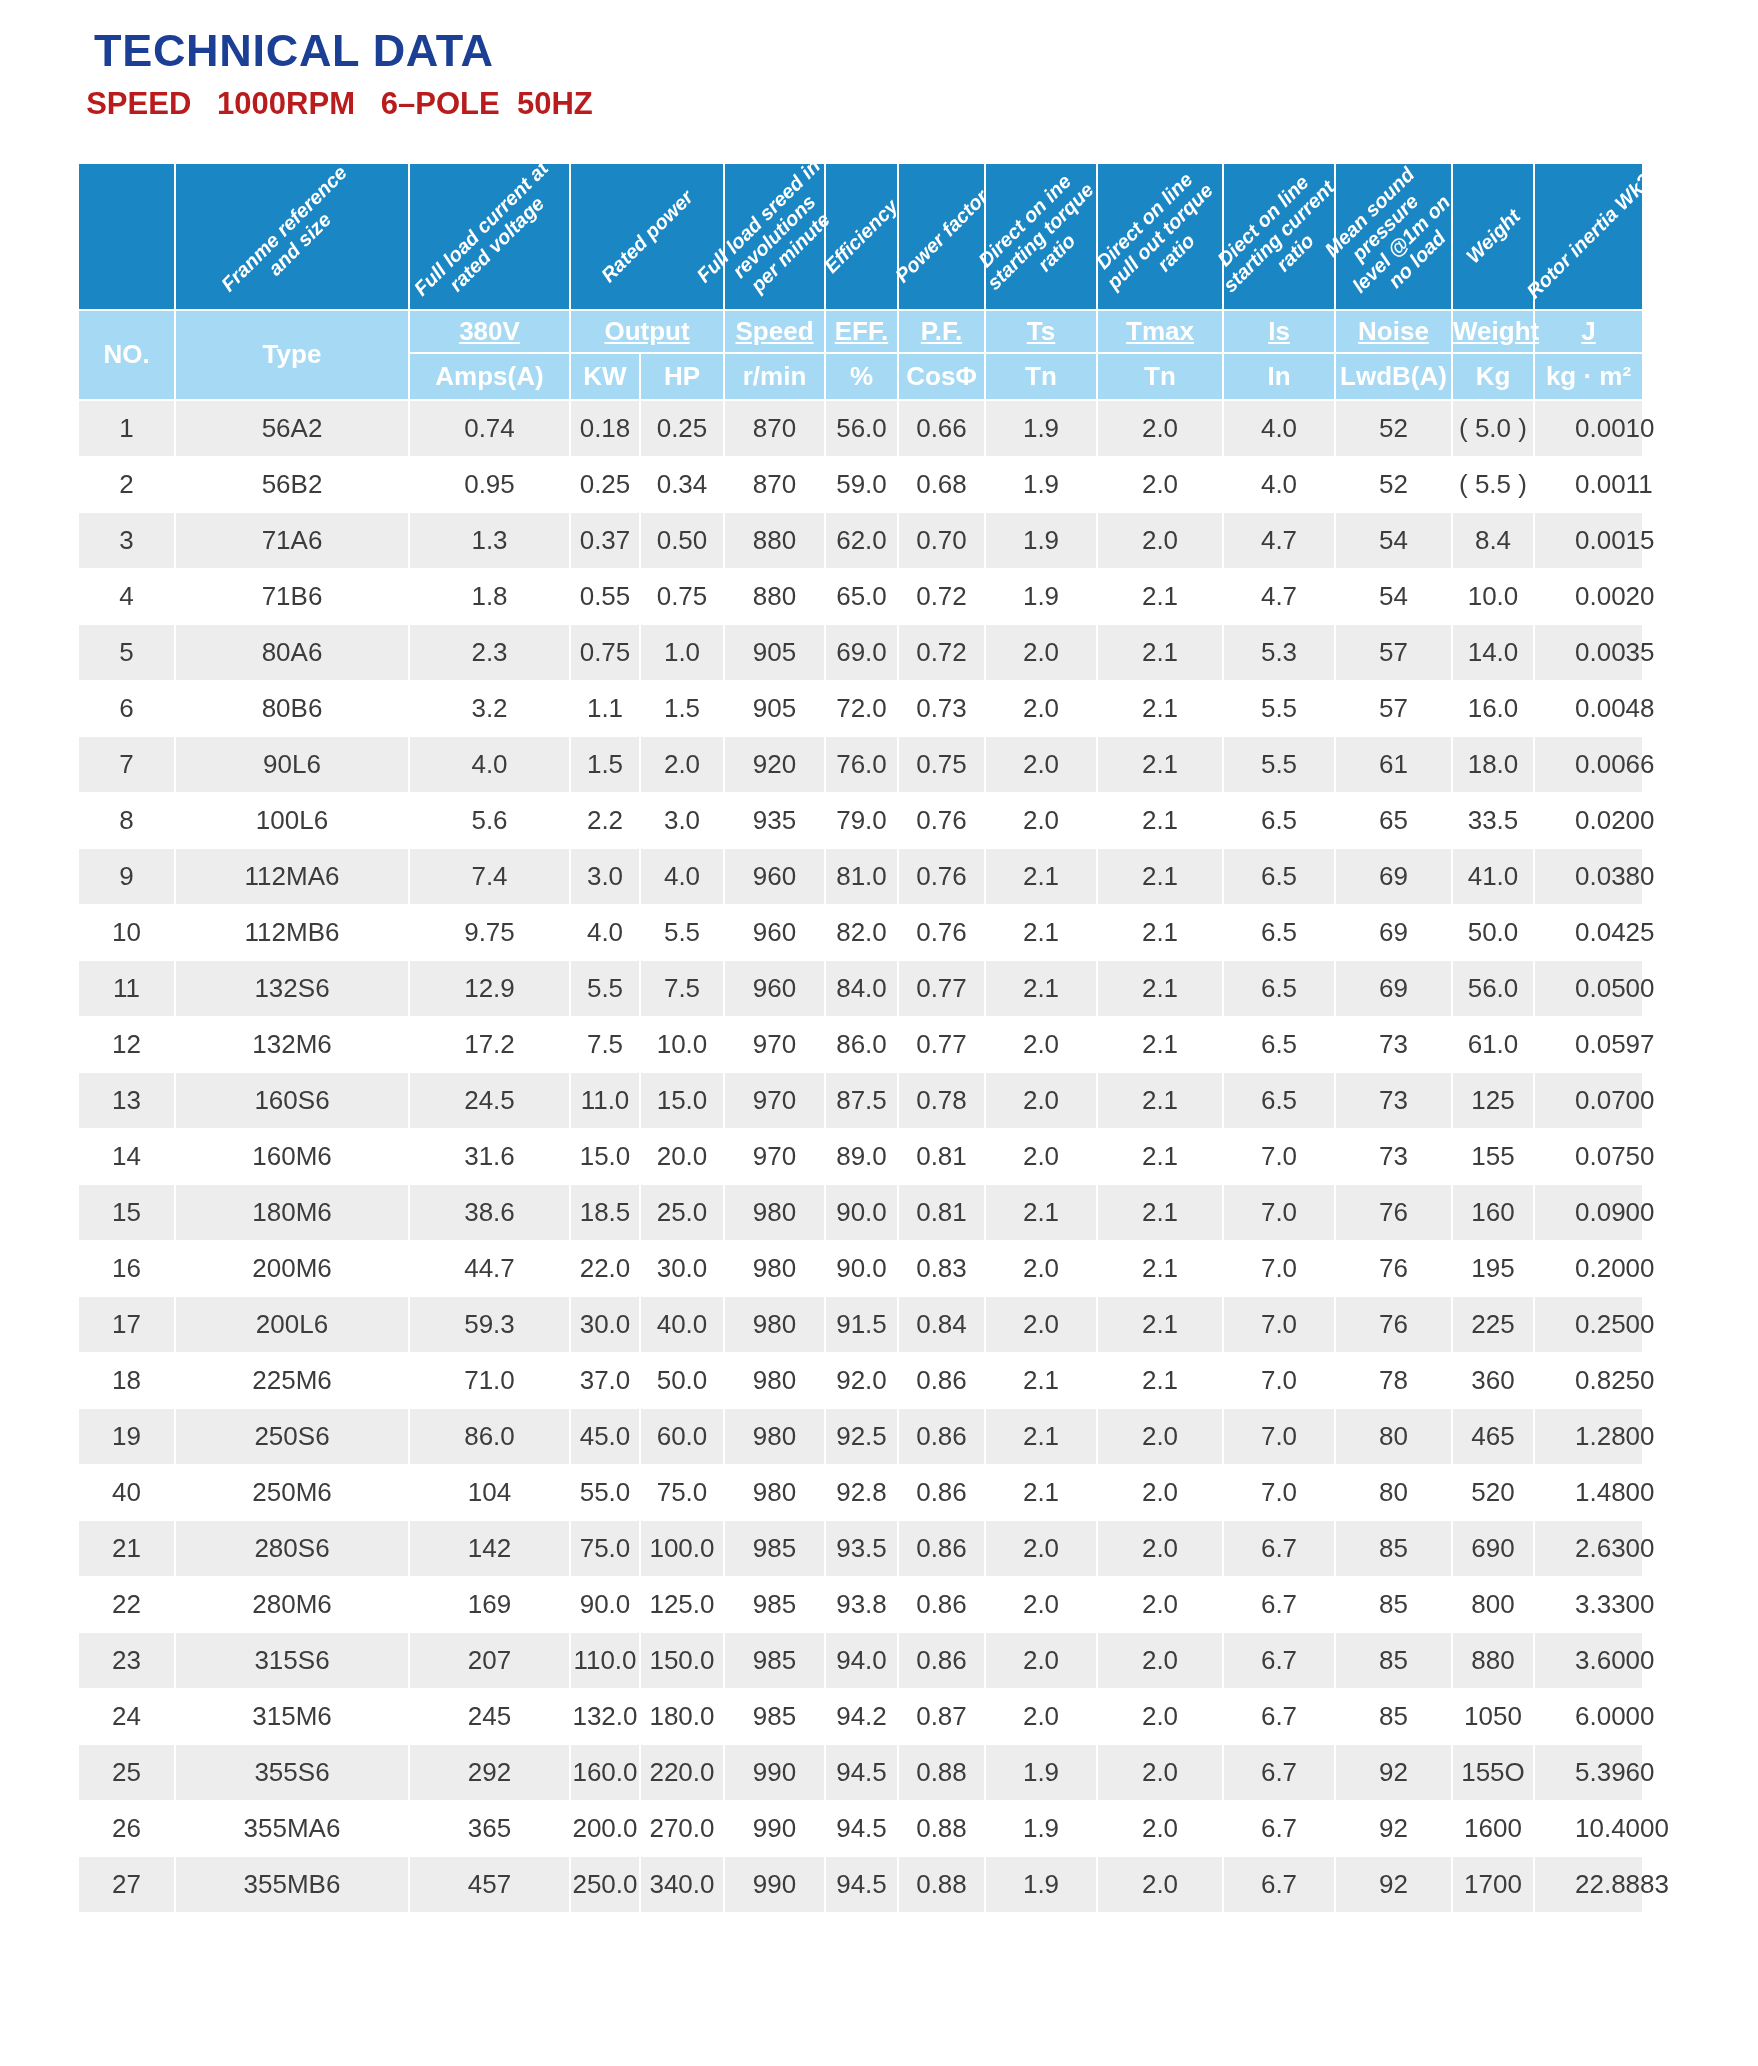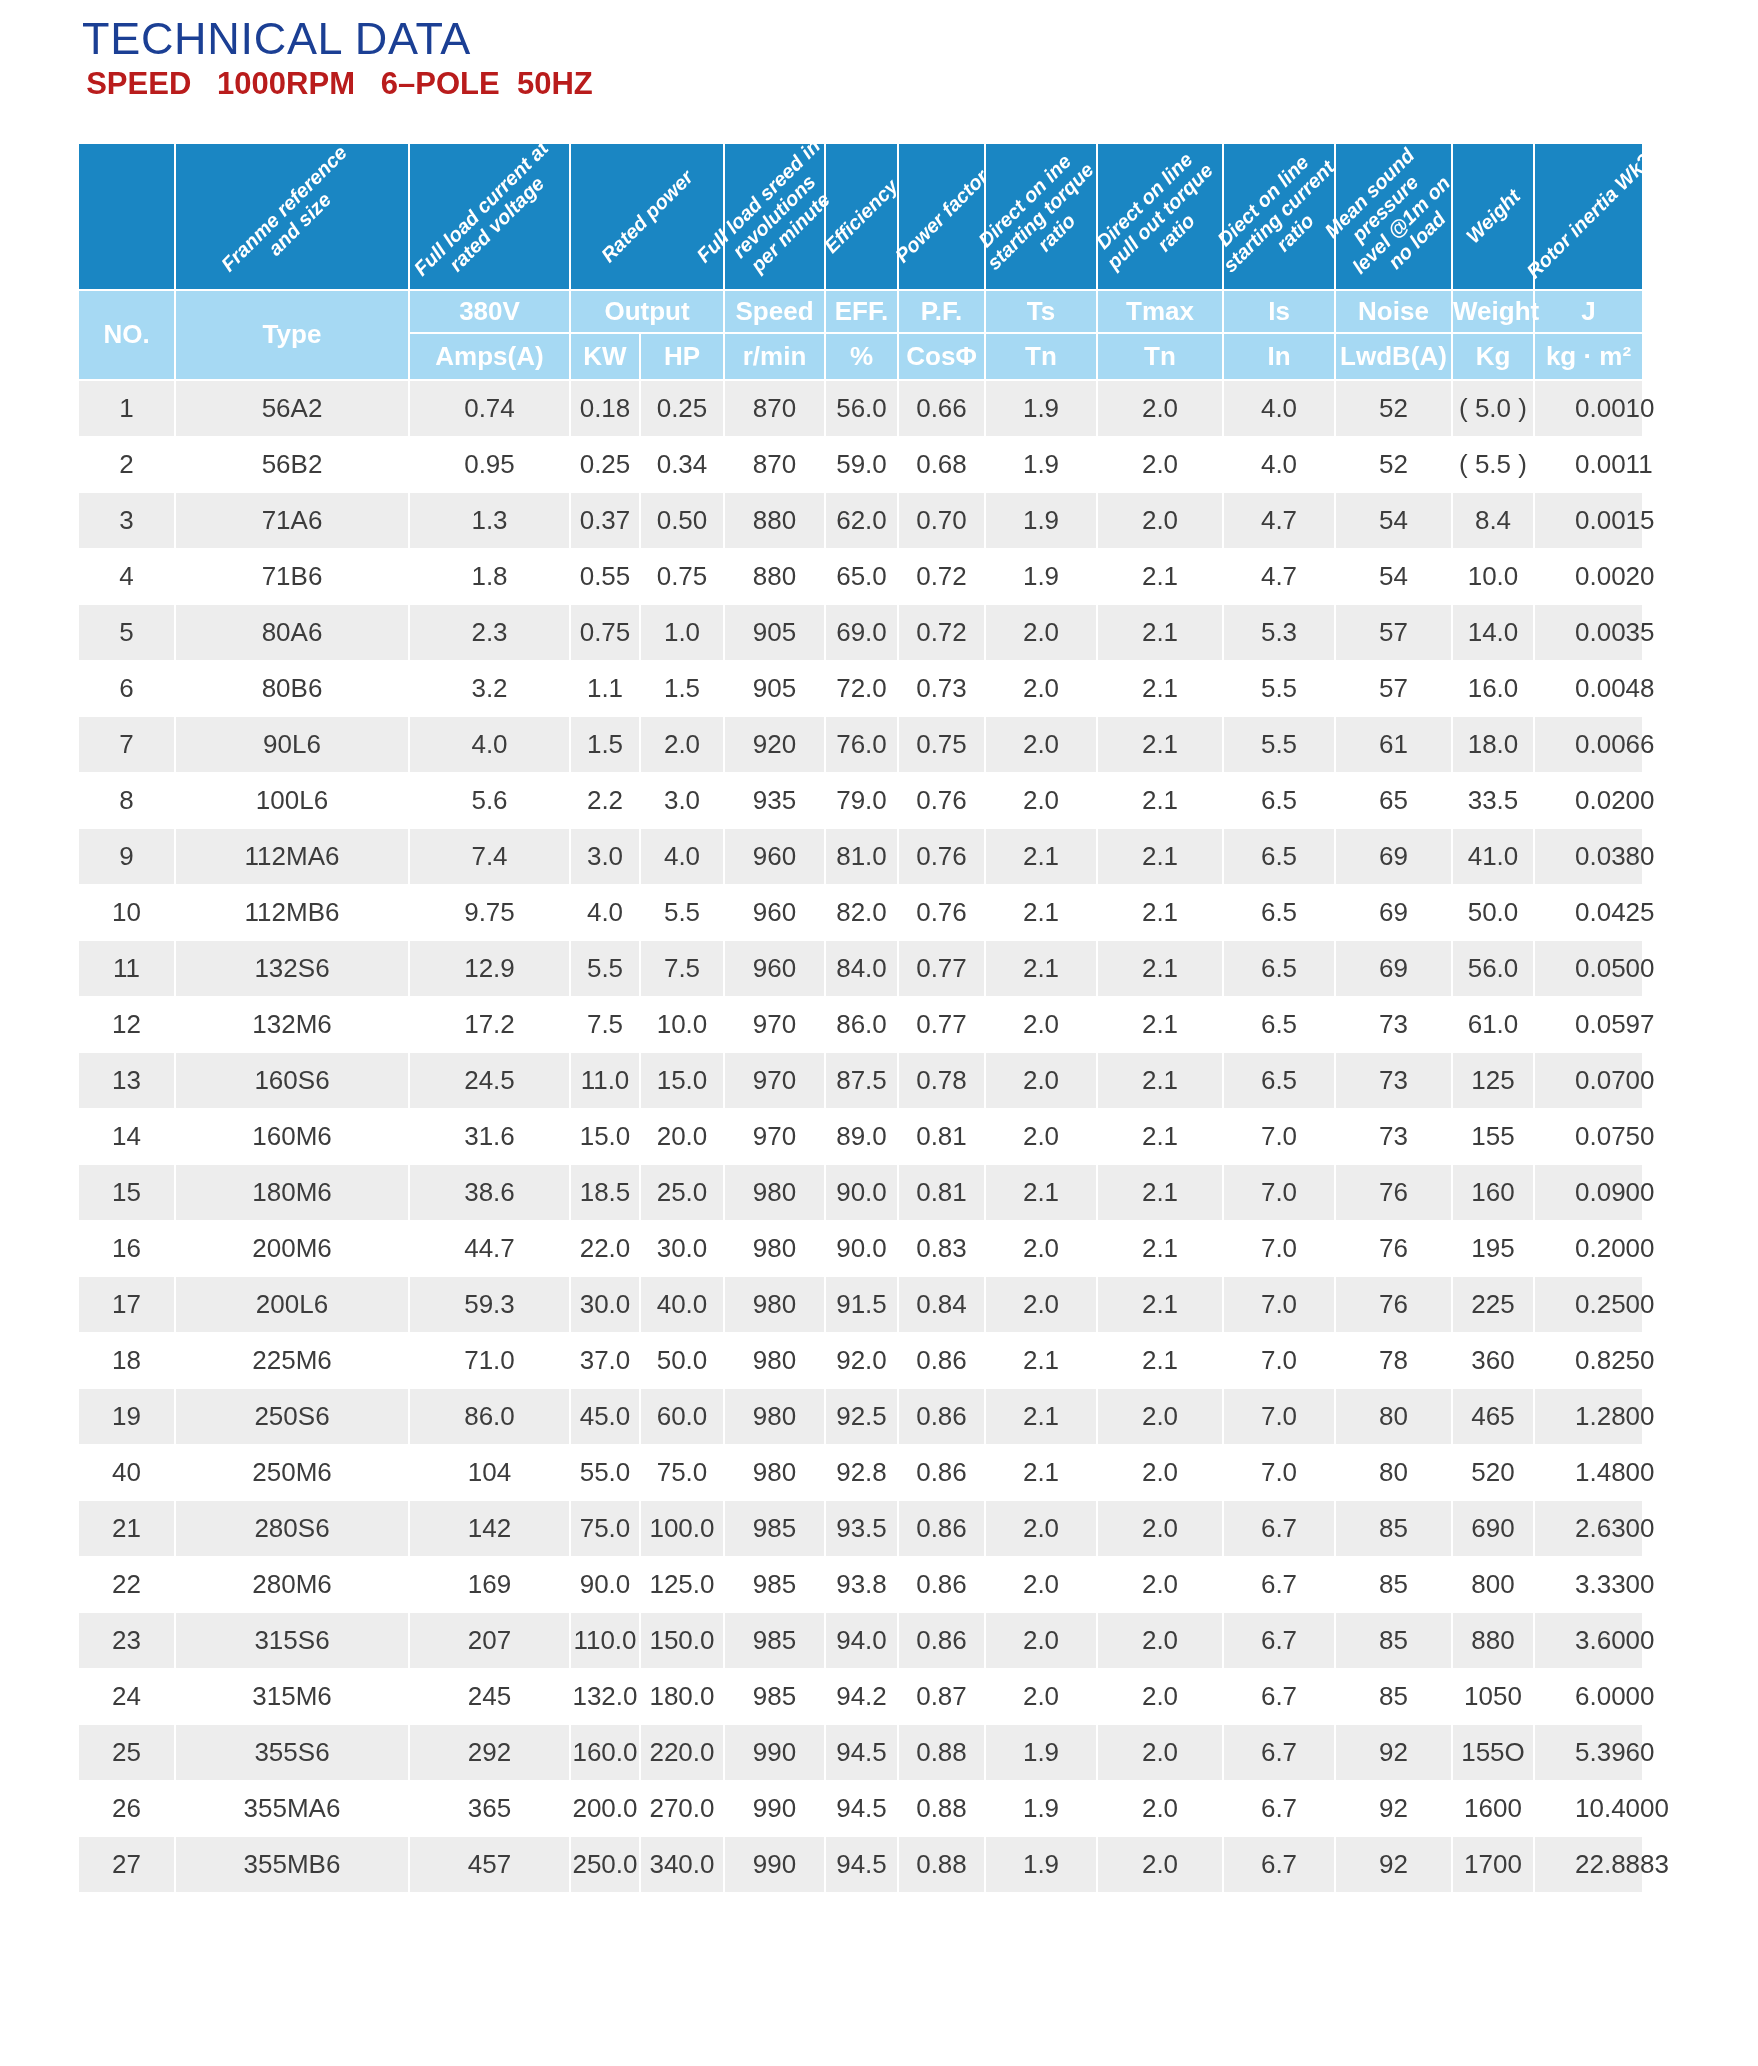--- a/index.html
+++ b/index.html
@@ -6,24 +6,24 @@
   .page{
     position:relative;
     width:1758px;
     height:2066px;
     background:#ffffff;
     font-family:"Liberation Sans", sans-serif;
     overflow:hidden;
   }
   .title-block{ padding:15.4px 0 0 82px; }
   h1.title{
-    margin:0;
+    margin:12px;
     font-size:45px;
     line-height:1.05;
-    font-weight:normal;
+    font-weight:bold;
     letter-spacing:0.7px;
     color:#1b3f94;
   }
   h2.subtitle{
     margin:4.2px 0 0 4.2px;
     font-size:31px;
     line-height:1.1;
     font-weight:bold;
     color:#b91c1c;
     white-space:pre;
@@ -72,21 +72,21 @@
     color:#ffffff;
     font-weight:bold;
     font-size:26px;
     border-right:2.8px solid #ffffff;
     padding:0;
     text-align:center;
     vertical-align:middle;
   }
   tr.sub-top th{height:41px;}
   tr.sub-bot th{height:45px; border-bottom:2.8px solid #ffffff;margin-top:12px;}
-  tr.sub-top th.hb{border-bottom:2.8px solid #ffffff;}
+  tr.sub-top th.hb{border-bottom:2.8px solid #ffffff;text-decoration:underline;}
   tr.sub-top th.merged{border-bottom:2.8px solid #ffffff;}
   tr.sub-top th:last-child, tr.sub-bot th:last-child{border-right:none;}
 
   
   tbody td{
     height:55px;
     text-align:center;
     vertical-align:middle;
     font-size:26px;
     color:#3c3c3c;

